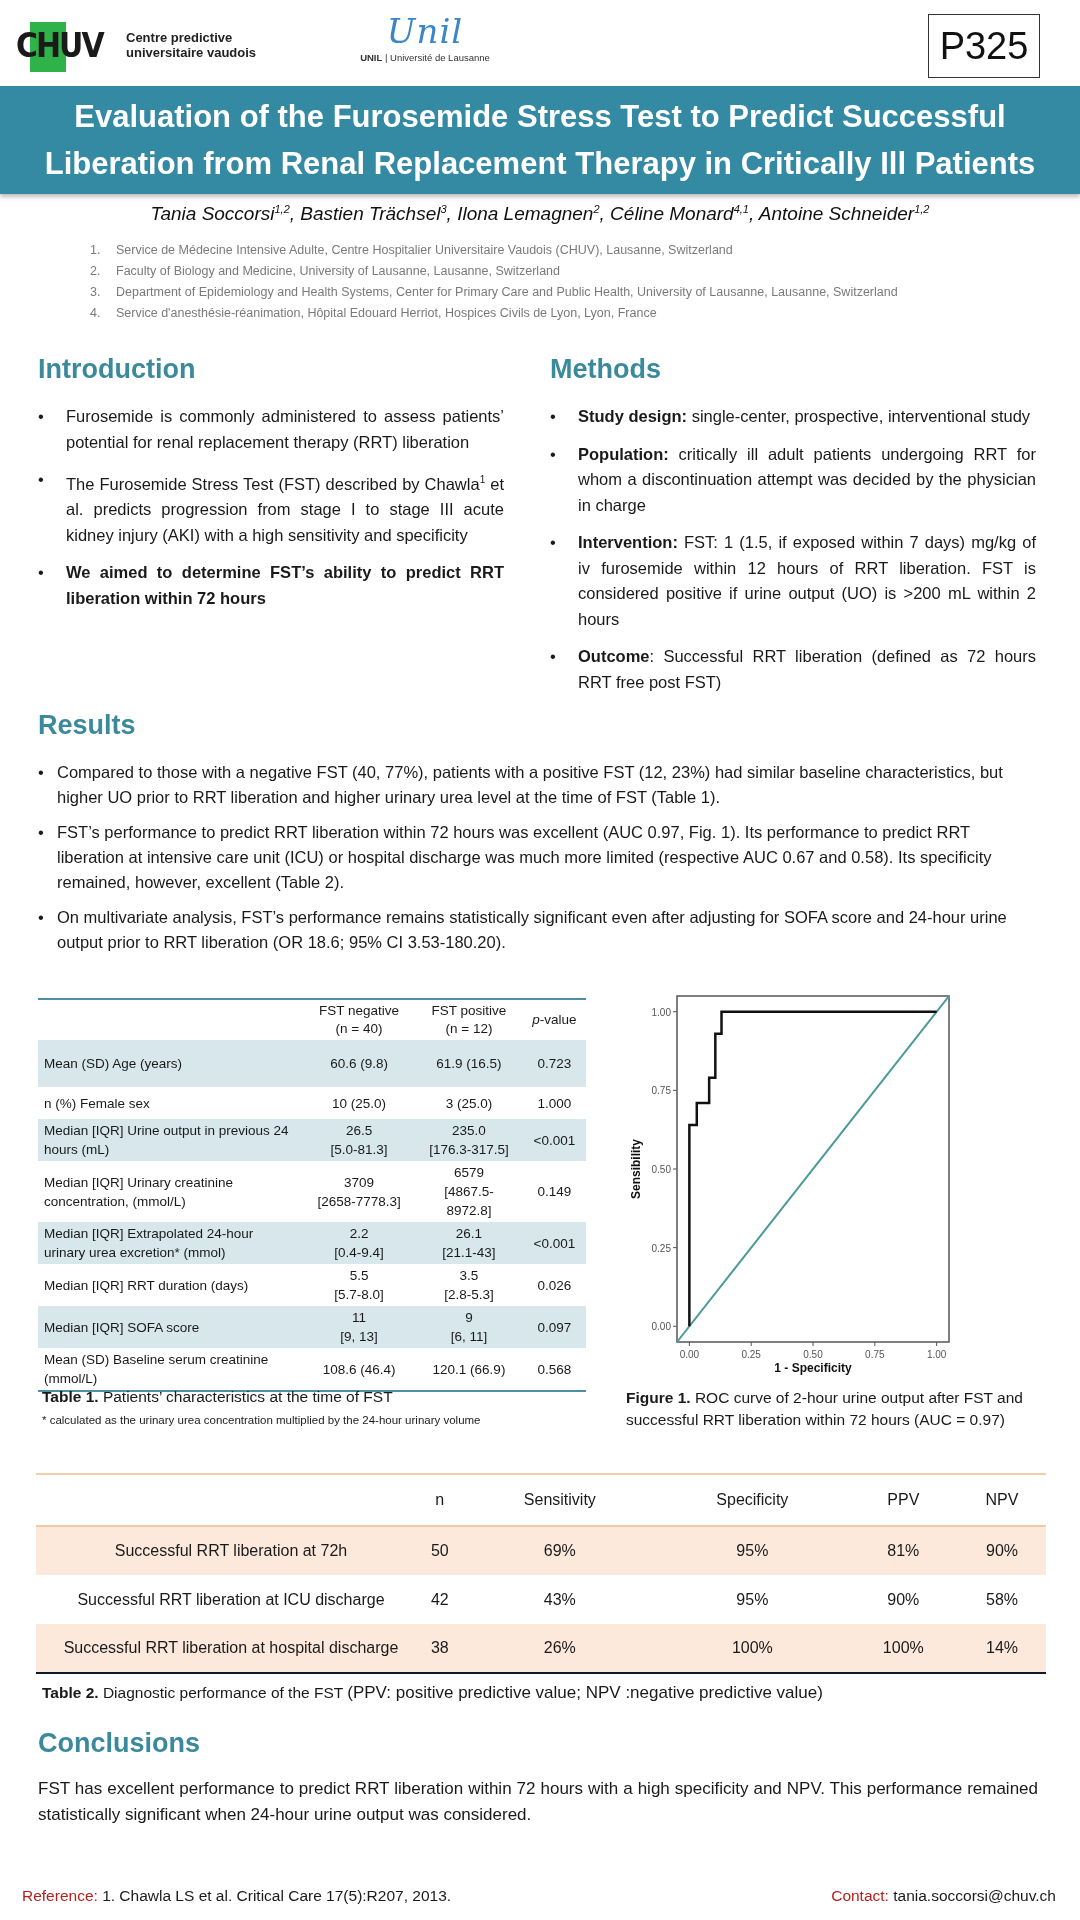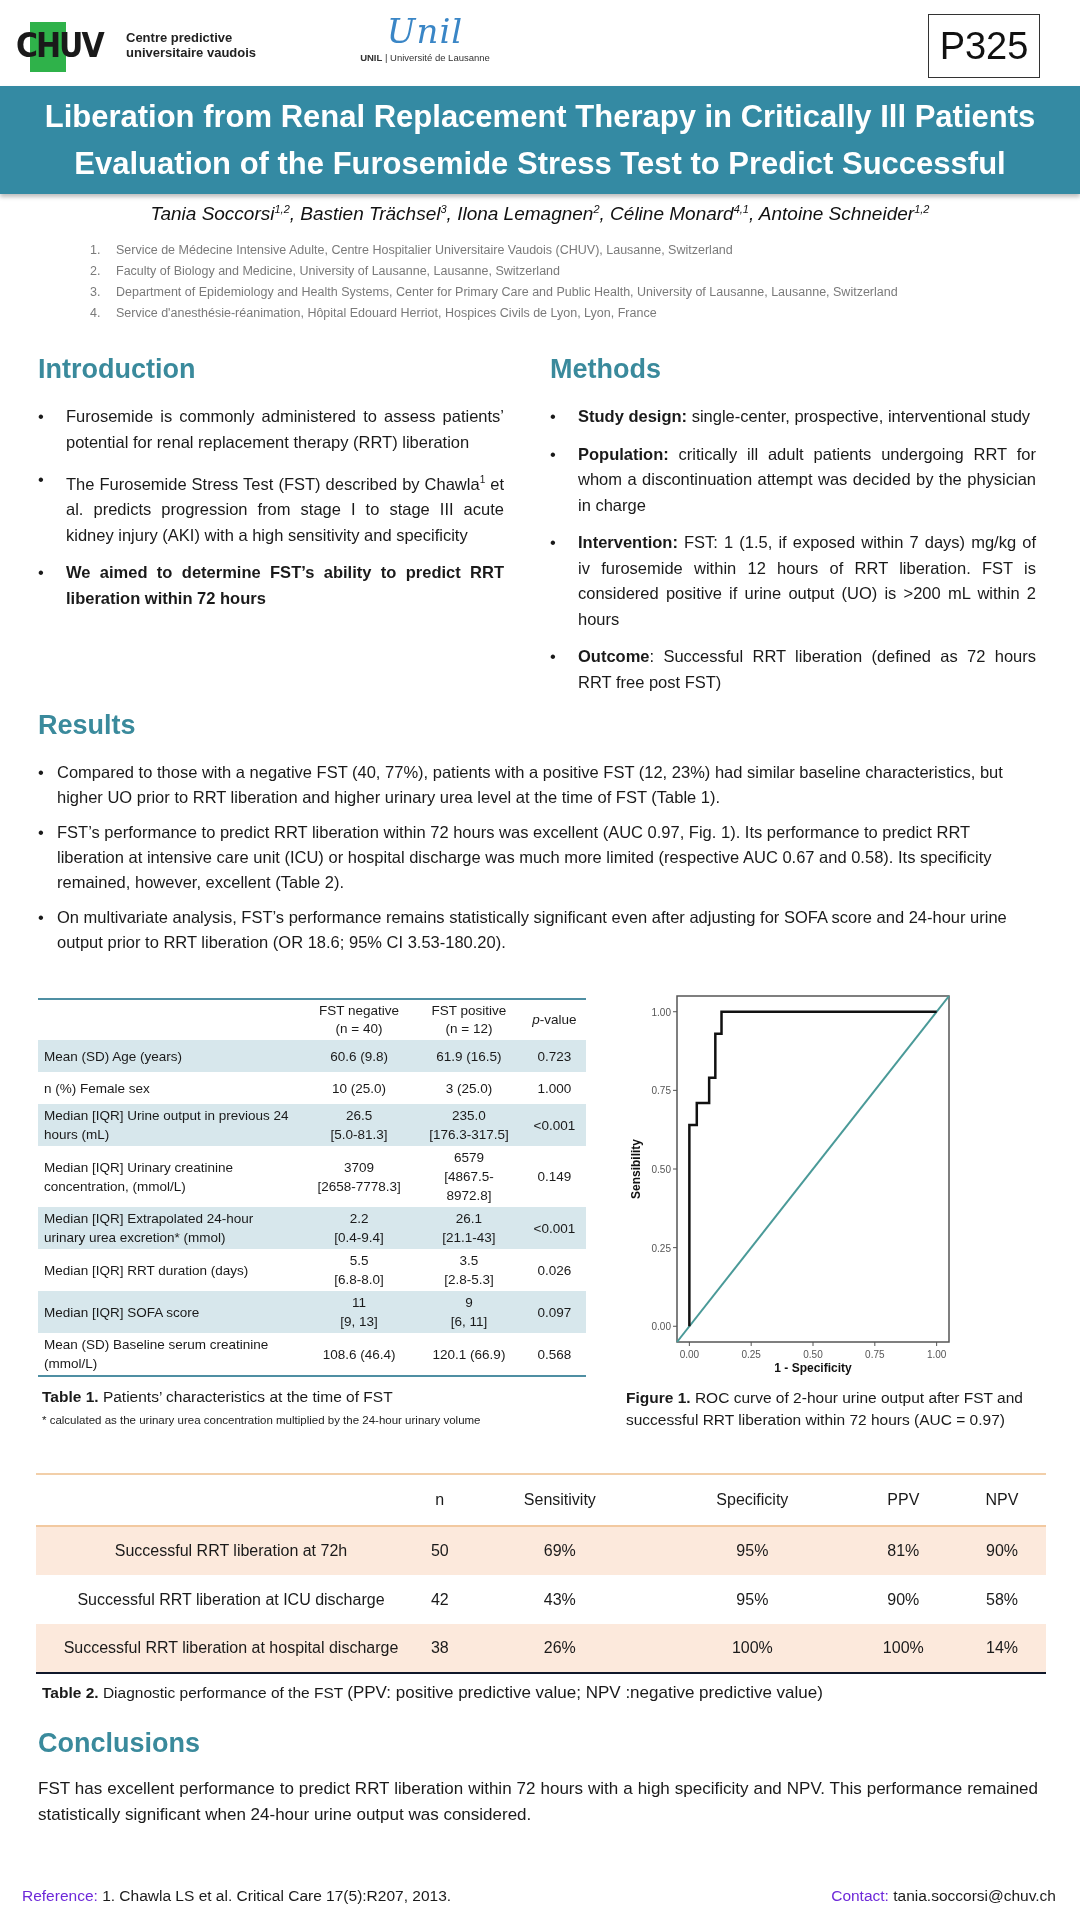--- a/index.html
+++ b/index.html
@@ -59,21 +59,21 @@
   .t2 th { font-weight: normal; height: 52px; text-align: center; border-top: 2px solid #f2cfa9; border-bottom: 2px solid #f2c9a0; }
   .t2 td { height: 49px; text-align: center; }
   .t2 td.label { text-align: center; padding-left: 10px; }
   .t2 tr.shade td { background: #fce9dc; }
   .t2 tr.last td { border-bottom: 2px solid #0f172a; }
 
   .conclusion-text { position: absolute; left: 38px; top: 1776px; width: 1000px; font-size: 17px; line-height: 26px; text-align: justify; }
 
   .footer-ref { position: absolute; left: 22px; top: 1887px; font-size: 15.5px; }
   .footer-contact { position: absolute; right: 24px; top: 1887px; font-size: 15.5px; }
-  .footer-label { color: #6d28d9; }
+  .footer-label { color: #b91c1c; }
 </style>
 </head>
 <body>
 
 <div class="logo-chuv">
   <div class="chuv-mark">
     <div class="chuv-green"></div>
     <div class="chuv-text">CHUV</div>
   </div>
   <div class="chuv-name">
@@ -81,22 +81,22 @@
     <div>universitaire vaudois</div>
   </div>
 </div>
 <div class="logo-unil">
   <div class="unil-script">Unil</div>
   <div class="unil-sub"><b>UNIL</b><span> | Université de Lausanne</span></div>
 </div>
 <div class="poster-id">P325</div>
 
 <div class="title-band">
+  <div class="title-line">Evaluation of the Furosemide Stress Test to Predict Successful</div>
   <div class="title-line">Liberation from Renal Replacement Therapy in Critically Ill Patients</div>
-  <div class="title-line">Evaluation of the Furosemide Stress Test to Predict Successful</div>
 </div>
 
 <div class="authors" id="authors"><span><span>Tania Soccorsi</span><sup>1,2</sup></span><span>, </span><span><span>Bastien Trächsel</span><sup>3</sup></span><span>, </span><span><span>Ilona Lemagnen</span><sup>2</sup></span><span>, </span><span><span>Céline Monard</span><sup>4,1</sup></span><span>, </span><span><span>Antoine Schneider</span><sup>1,2</sup></span></div>
 <ul class="affils" id="affils">
     <li>
       <span class="num">1.</span>
       <span>Service de Médecine Intensive Adulte, Centre Hospitalier Universitaire Vaudois (CHUV), Lausanne, Switzerland</span>
     </li>
     <li>
       <span class="num">2.</span>
@@ -144,21 +144,21 @@
         </th>
       <th>
           <div>FST positive</div>
           <div>(n = 12)</div>
         </th>
       <th><i>p</i><span>-value</span></th>
     </tr>
   </thead>
   <tbody id="t1-body">
       <tr class="shade">
-        <td style="height:32px">Mean (SD) Age (years)</td>
+        <td style="height:47px">Mean (SD) Age (years)</td>
         <td class="num">
           <div>60.6 (9.8)</div>
         </td>
         <td class="num">
           <div>61.9 (16.5)</div>
         </td>
         <td class="num">
           <div>0.723</div>
         </td>
       </tr>
@@ -214,21 +214,21 @@
           <div>[21.1-43]</div>
         </td>
         <td class="num">
           <div>&lt;0.001</div>
         </td>
       </tr>
       <tr>
         <td style="height:32px">Median [IQR] RRT duration (days)</td>
         <td class="num">
           <div>5.5</div>
-          <div>[6.8-8.0]</div>
+          <div>[5.7-8.0]</div>
         </td>
         <td class="num">
           <div>3.5</div>
           <div>[2.8-5.3]</div>
         </td>
         <td class="num">
           <div>0.026</div>
         </td>
       </tr>
       <tr class="shade">

